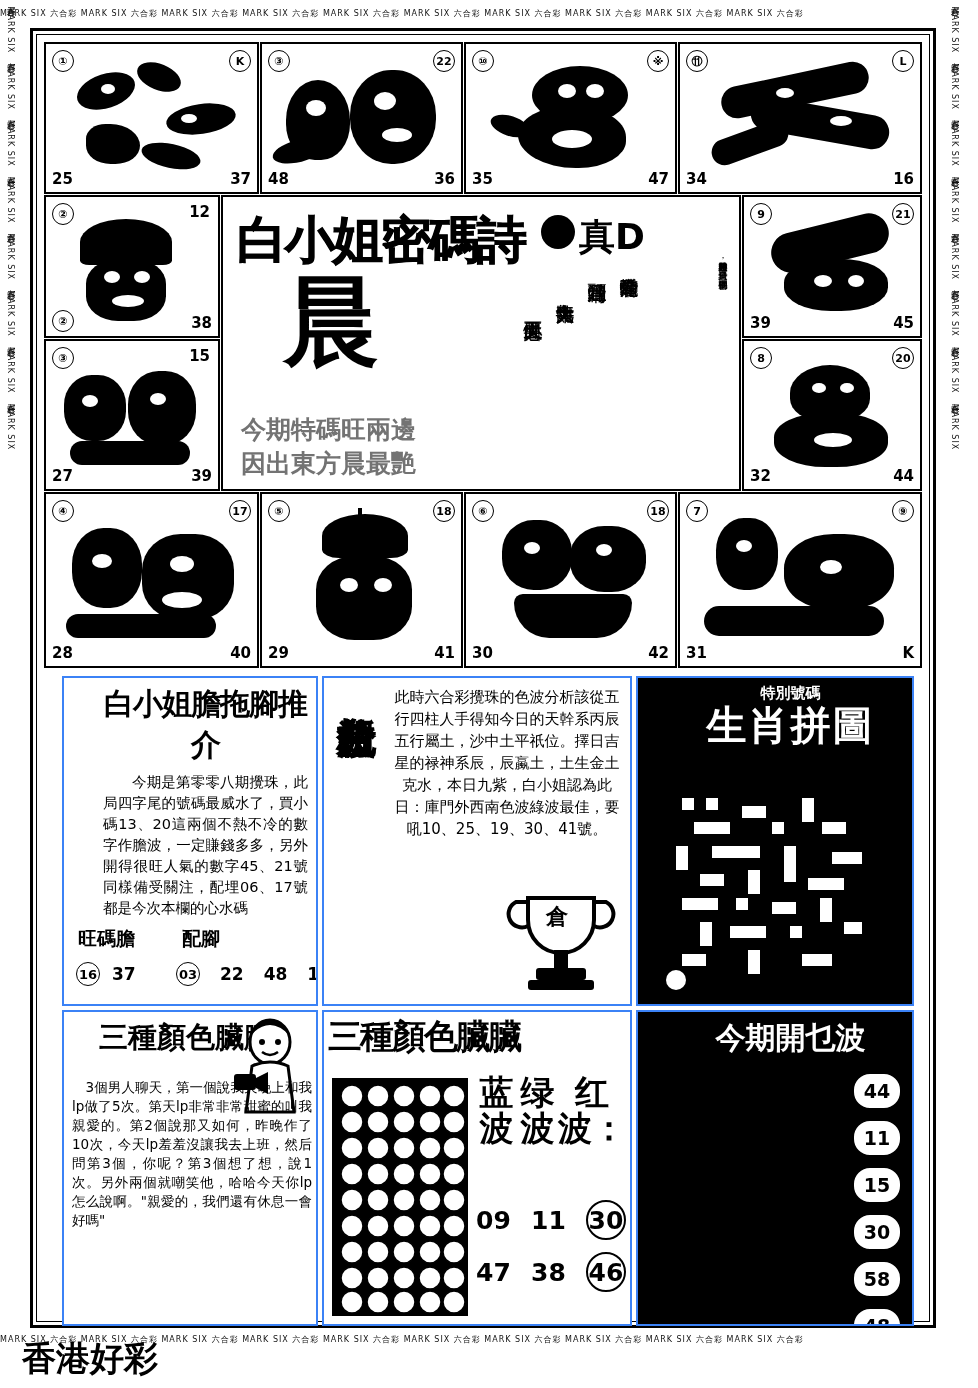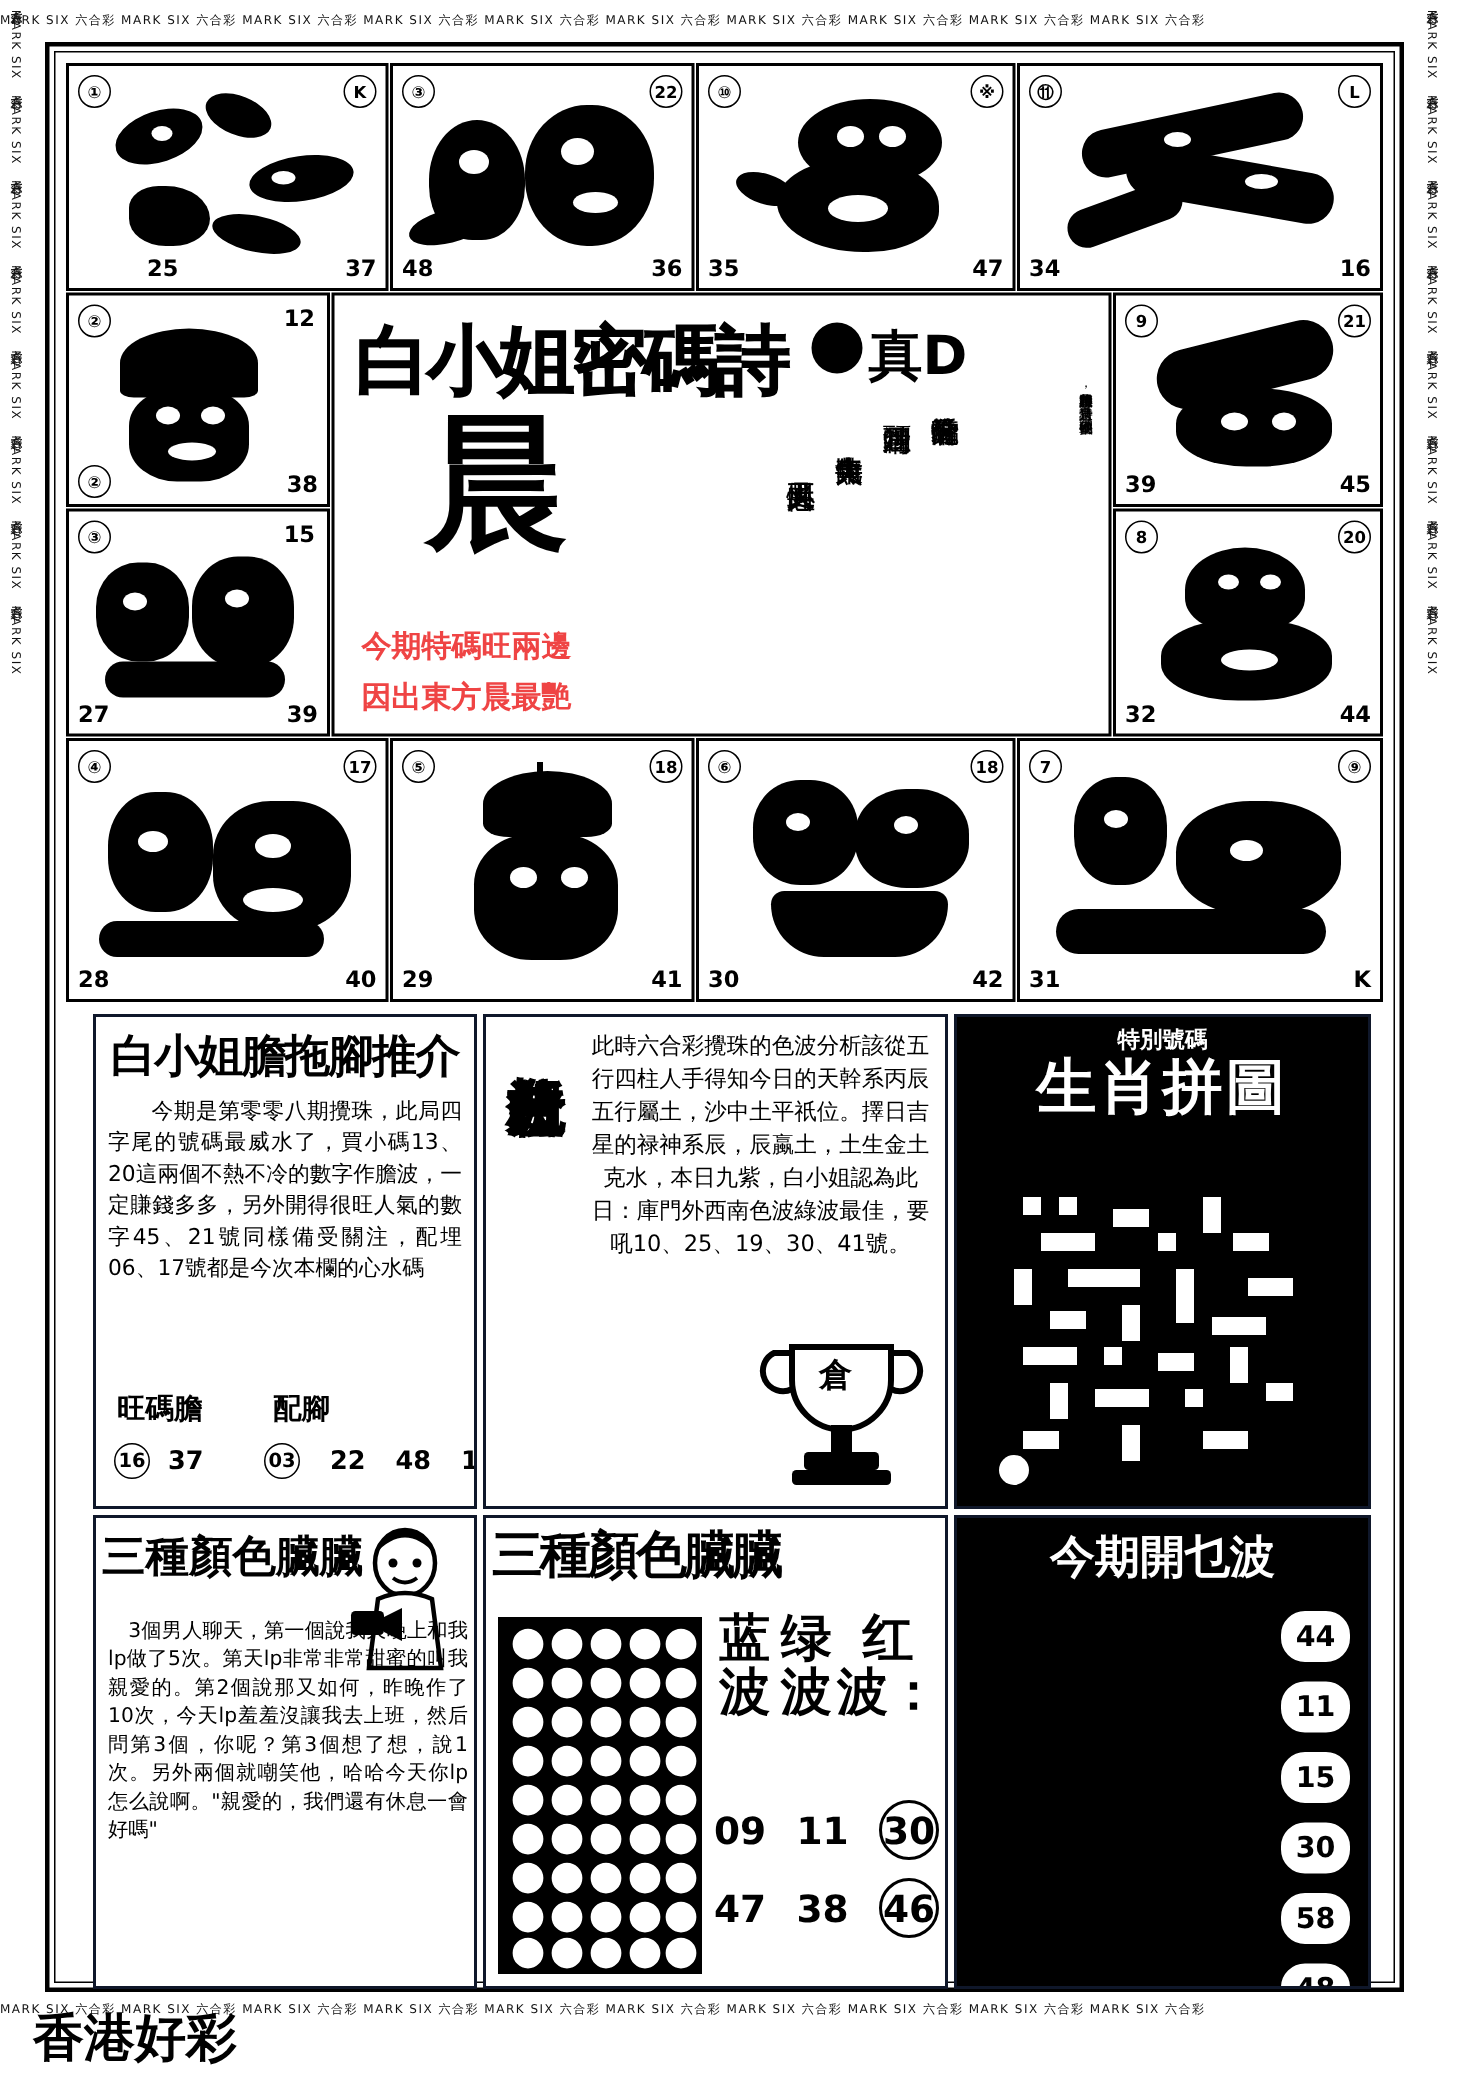--- a/index.html
+++ b/index.html
@@ -27,25 +27,25 @@
   .art{position:absolute;left:0;top:0;width:100%;height:100%;}
 
   
   .titleblock{position:absolute;border:2px solid #000;box-sizing:border-box;background:#fff;overflow:hidden;}
   .bigtitle{position:absolute;left:14px;top:10px;font-size:50px;font-weight:bold;letter-spacing:-2px;
      font-family:"DejaVu Sans","Liberation Sans",sans-serif;color:#000;
      -webkit-text-stroke:1px #000;}
   .chen{position:absolute;left:60px;top:62px;font-size:96px;font-weight:bold;color:#000;font-family:"DejaVu Serif","Liberation Serif",serif;}
   .vpoem{position:absolute;writing-mode:vertical-rl;font-size:19px;line-height:26px;font-family:"DejaVu Serif","Liberation Serif",serif;color:#000;}
   .vsmall{position:absolute;writing-mode:vertical-rl;font-size:9px;line-height:13px;color:#000;}
-  .slogan{position:absolute;left:18px;bottom:8px;font-size:20px;line-height:34px;font-weight:bold;
-     font-family:"DejaVu Serif","Liberation Serif",serif;color:#ef4444;}
+  .slogan{position:absolute;left:18px;bottom:8px;font-size:25px;line-height:34px;font-weight:bold;
+     font-family:"DejaVu Serif","Liberation Serif",serif;color:#737373;}
 
   
-  .panel{position:absolute;border:2px solid #0f172a;box-sizing:border-box;background:#fff;overflow:hidden;}
+  .panel{position:absolute;border:2px solid #3b82f6;box-sizing:border-box;background:#fff;overflow:hidden;padding-left:31px;}
   .panel-hd{font-weight:bold;text-align:center;}
   .body-txt{font-size:14.5px;line-height:21px;color:#000;text-align:justify;
      font-family:"DejaVu Sans","Liberation Sans",sans-serif;}
   .vtxt{writing-mode:vertical-rl;}
 
   .blackpanel{background:#000;color:#fff;}
   .bp-title{color:#fff;font-weight:bold;text-align:center;}
 
   .circle-num{display:inline-flex;width:22px;height:22px;border:1.5px solid #000;border-radius:50%;
      align-items:center;justify-content:center;font-size:13px;font-weight:bold;}
@@ -90,21 +90,21 @@
         <div class="blob" style="left:30px;top:30px;width:60px;height:34px;transform:rotate(-18deg);"></div>
         <div class="blob" style="left:90px;top:20px;width:46px;height:26px;transform:rotate(22deg);"></div>
         <div class="blob" style="left:120px;top:60px;width:70px;height:30px;transform:rotate(-8deg);"></div>
         <div class="blob" style="left:40px;top:80px;width:54px;height:40px;border-radius:40% 60% 50% 50%;"></div>
         <div class="blob" style="left:95px;top:100px;width:60px;height:24px;transform:rotate(12deg);"></div>
         <div class="blobw" style="left:55px;top:40px;width:14px;height:10px;"></div>
         <div class="blobw" style="left:135px;top:70px;width:16px;height:9px;"></div>
       </div>
       <div class="ball" style="left:6px;top:6px;">①</div>
       <div class="ball" style="right:6px;top:6px;">K</div>
-      <div class="num" style="left:6px;bottom:4px;margin-left:46px;">25</div>
+      <div class="num" style="left:6px;bottom:4px;">25</div>
       <div class="num" style="right:6px;bottom:4px;">37</div>
     </div>
 
     <div class="cell" style="left:216px;top:0;width:203px;height:152px;">
       <div class="art">
         <div class="blob" style="left:24px;top:36px;width:64px;height:80px;border-radius:50% 50% 45% 45%;"></div>
         <div class="blob" style="left:88px;top:26px;width:86px;height:94px;border-radius:48%;"></div>
         <div class="blobw" style="left:44px;top:56px;width:20px;height:16px;"></div>
         <div class="blobw" style="left:112px;top:48px;width:22px;height:18px;"></div>
         <div class="blobw" style="left:120px;top:84px;width:30px;height:14px;"></div>

